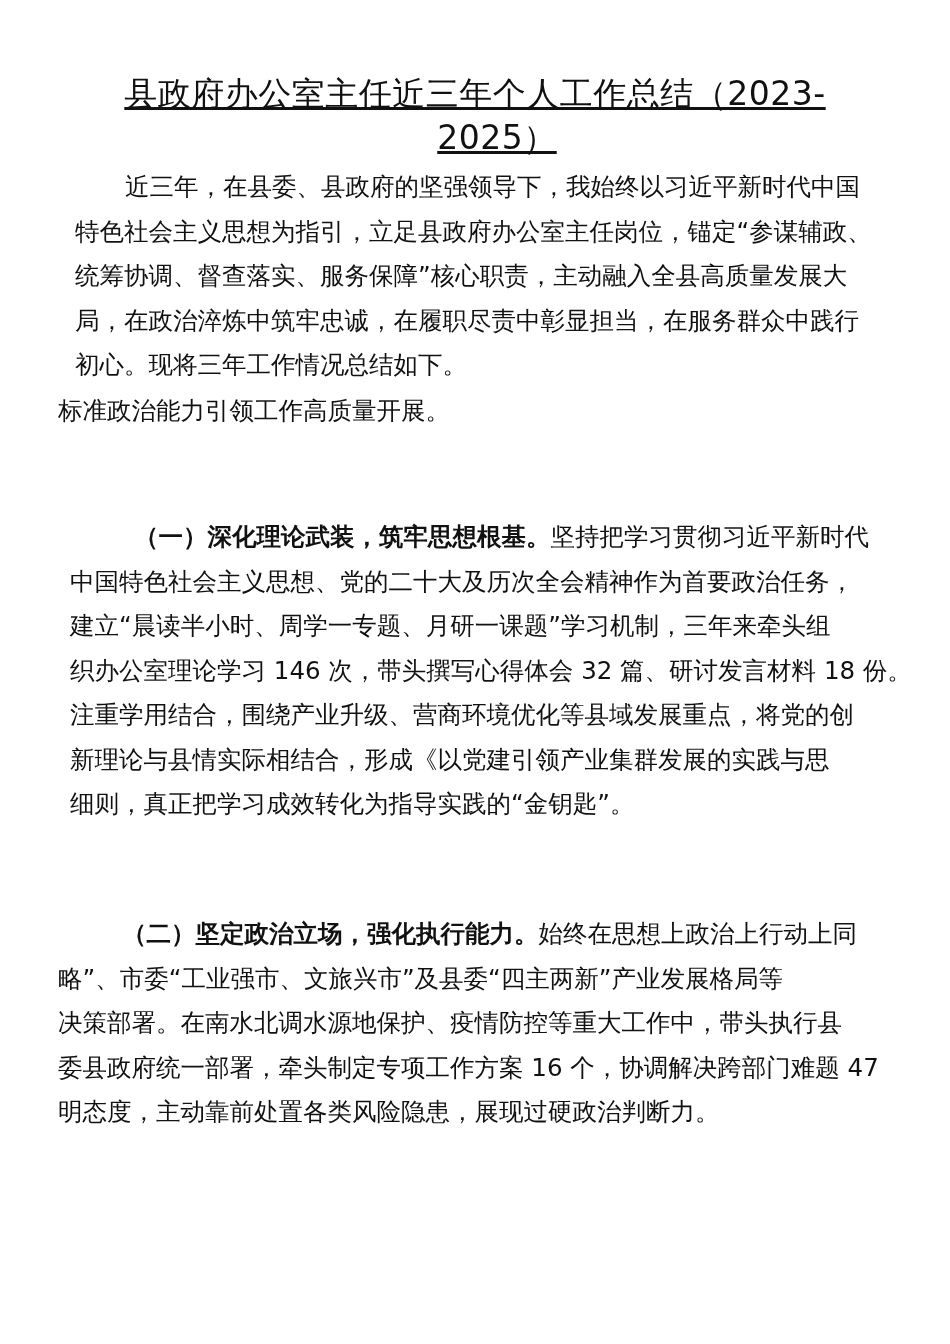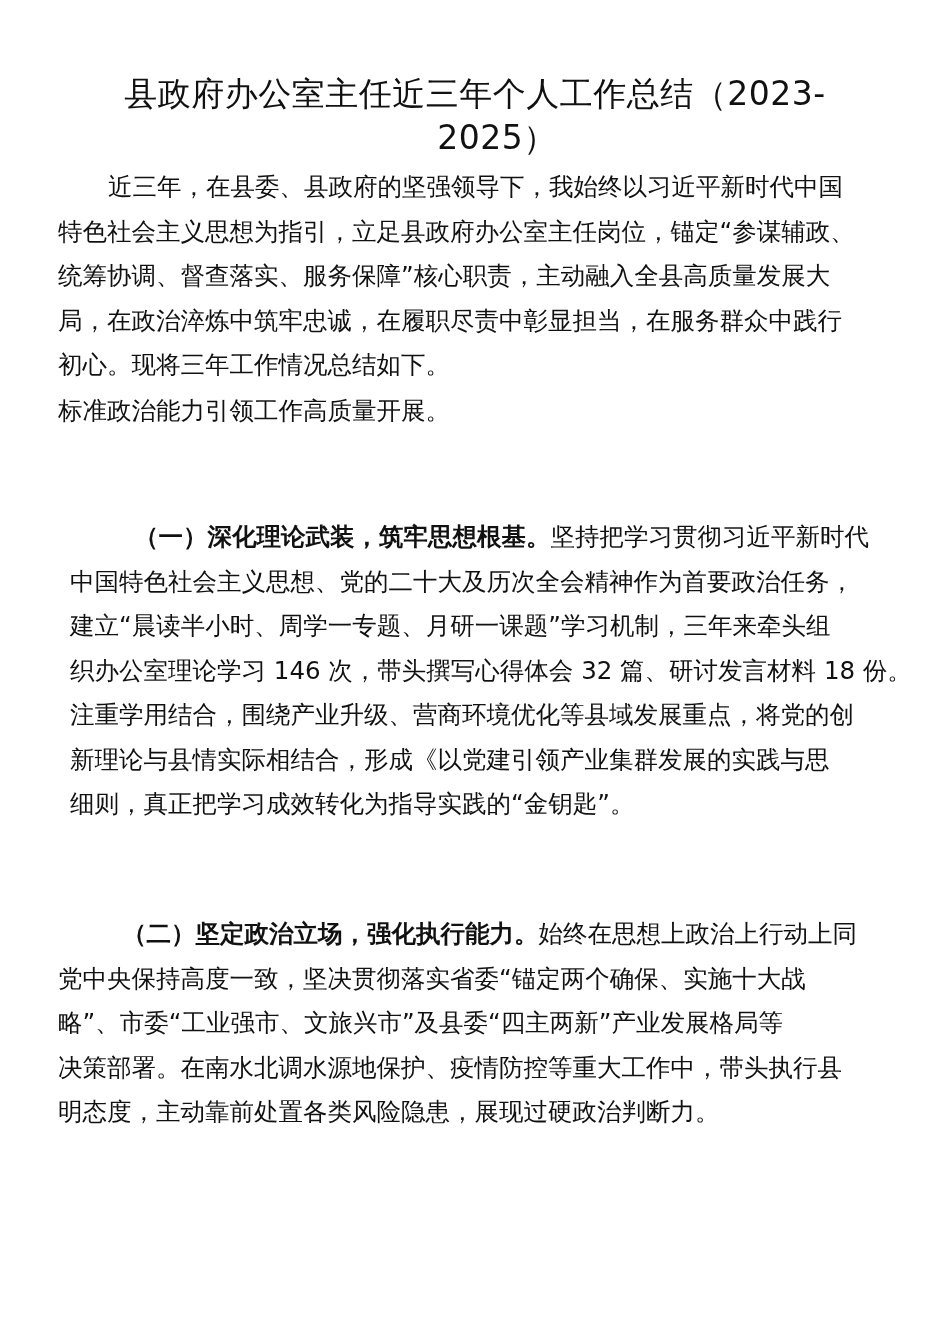--- a/index.html
+++ b/index.html
@@ -1,39 +1,39 @@
 <!DOCTYPE html>
 <html><head>
 <meta charset="utf-8">
 <style>
   html, body { margin: 0; padding: 0; background: #ffffff; }
   body { width: 950px; height: 1344px; position: relative; overflow: hidden;
          font-family: "DejaVu Sans", "Liberation Sans", sans-serif; color: #111111; }
   .page { position: absolute; left: 0; top: 0; width: 950px; height: 1344px; }
   .title { position: absolute; left: 0; width: 950px; text-align: center;
-           font-size: 33px; line-height: 44px; letter-spacing: 0.5px; color: #111; }
+           font-size: 33px; line-height: 44px; letter-spacing: 0.5px; color: #111; text-decoration: underline; }
   .title .l1 { display: block; height: 44px; }
   .title .l2 { display: block; height: 44px; padding-left: 44px; }
   .para { position: absolute; left: 58px; width: 840px; font-size: 24.5px; line-height: 44.5px; }
   .line { display: block; white-space: nowrap; height: 44.5px; }
   .indent { padding-left: 50px; }
   .indent2 { padding-left: 64px; }
   .bold { font-weight: bold; }
 </style>
 </head>
 <body>
 
 <div class="page">
 
   <div class="title" style="top:72px;">
     <span class="l1">县政府办公室主任近三年个人工作总结（2023-</span>
     <span class="l2">2025）</span>
   </div>
 
-  <div class="para" style="top:165px;">
+  <div class="para" style="top:165px;margin-left:17px;">
     <span class="line indent">近三年，在县委、县政府的坚强领导下，我始终以习近平新时代中国</span>
     <span class="line">特色社会主义思想为指引，立足县政府办公室主任岗位，锚定“参谋辅政、</span>
     <span class="line">统筹协调、督查落实、服务保障”核心职责，主动融入全县高质量发展大</span>
     <span class="line">局，在政治淬炼中筑牢忠诚，在履职尽责中彰显担当，在服务群众中践行</span>
     <span class="line">初心。现将三年工作情况总结如下。</span>
   </div>
 
   <div class="para" style="top:389px;">
     <span class="line">标准政治能力引领工作高质量开展。</span>
   </div>
@@ -43,19 +43,19 @@
     <span class="line">中国特色社会主义思想、党的二十大及历次全会精神作为首要政治任务，</span>
     <span class="line">建立“晨读半小时、周学一专题、月研一课题”学习机制，三年来牵头组</span>
     <span class="line">织办公室理论学习 146 次，带头撰写心得体会 32 篇、研讨发言材料 18 份。</span>
     <span class="line">注重学用结合，围绕产业升级、营商环境优化等县域发展重点，将党的创</span>
     <span class="line">新理论与县情实际相结合，形成《以党建引领产业集群发展的实践与思</span>
     <span class="line">细则，真正把学习成效转化为指导实践的“金钥匙”。</span>
   </div>
 
   <div class="para" style="top:912px;">
     <span class="line indent2"><span class="bold">（二）坚定政治立场，强化执行能力。</span><span>始终在思想上政治上行动上同</span></span>
-    <span class="line">党中央保持高度一致，坚决贯彻落实省委“锚定两个确保、实施十大战</span>
     <span class="line">略”、市委“工业强市、文旅兴市”及县委“四主两新”产业发展格局等</span>
     <span class="line">决策部署。在南水北调水源地保护、疫情防控等重大工作中，带头执行县</span>
+    <span class="line">委县政府统一部署，牵头制定专项工作方案 16 个，协调解决跨部门难题 47</span>
     <span class="line">明态度，主动靠前处置各类风险隐患，展现过硬政治判断力。</span>
   </div>
 
 </div>
 
 </body></html>

